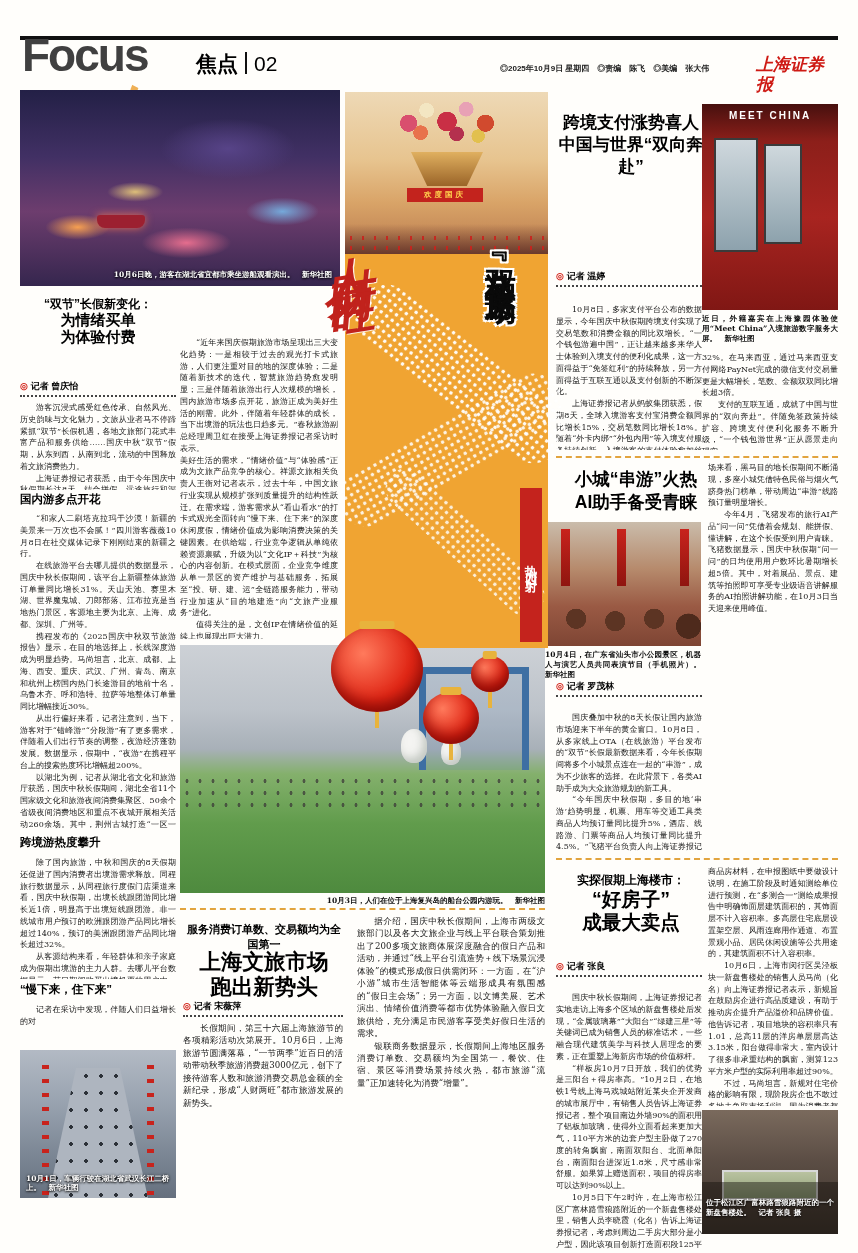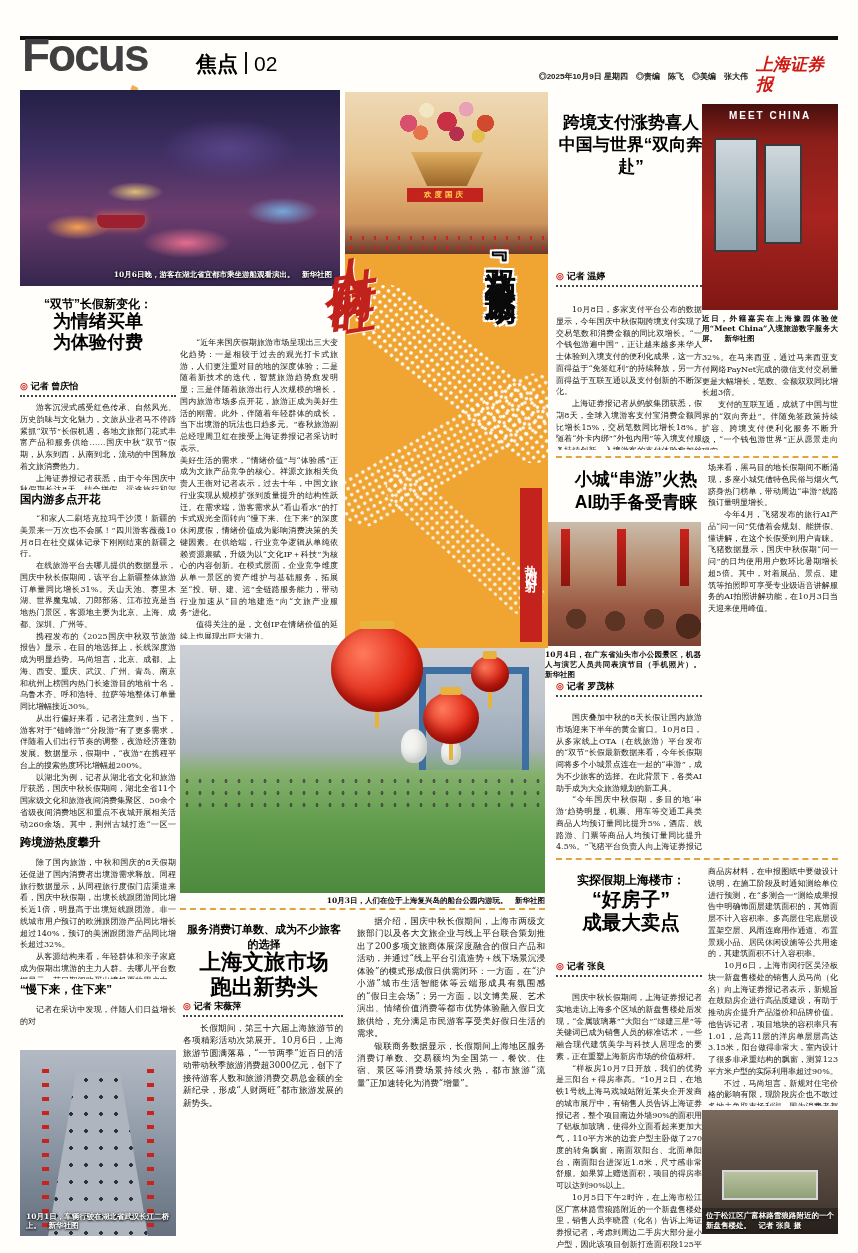--- a/index.html
+++ b/index.html
@@ -7,21 +7,21 @@
         font-family:"DejaVu Serif",serif;margin:0 auto}
   .abs{position:absolute}
   
   .top-rule{left:20px;top:36px;width:818px;height:4px;background:#111}
   .focus-logo{left:22px;top:32px;font:800 46px/1 "Liberation Sans",sans-serif;color:#404040;letter-spacing:-2px}
   .swoosh{left:130px;top:74px;width:26px;height:26px;border:7px solid transparent;
           border-bottom-color:#efb055;border-left-color:#efb055;border-radius:50%;transform:rotate(-18deg)}
   .section-cn{left:196px;top:52px;display:flex;align-items:center;font:bold 21px/1 "Liberation Sans",sans-serif;color:#000}
   .pgbar{display:inline-block;width:2px;height:22px;background:#111;margin:0 7px}
   .pgno{font-weight:400}
-  .dateline{left:500px;top:72px;width:248px;font:bold 8px/1.2 "Liberation Sans",sans-serif;color:#222;text-align:right}
+  .dateline{left:500px;top:64px;width:248px;font:bold 8px/1.2 "Liberation Sans",sans-serif;color:#222;}
   .masthead{left:756px;top:54px;width:84px;font:bold italic 17px/1.2 "DejaVu Serif",serif;color:#ce1a14;letter-spacing:0}
   
   .bt{overflow:hidden}
   .bt p{margin:0;text-indent:2em;text-align:justify;font-size:8px;line-height:1.47;color:#161616}
   .bt.md p{font-size:8.6px;line-height:1.45}
   .sh{font:bold 11.5px/1.2 "Liberation Sans",sans-serif;color:#000}
   .kick{font:bold 12px/1.35 "Liberation Sans",sans-serif;text-align:center;color:#000}
   .t-big{font-family:"Liberation Sans",sans-serif;font-weight:900;text-align:center;color:#000;line-height:1.16}
   .t-left{font-family:"Liberation Sans",sans-serif;font-weight:900;text-align:center;color:#000;line-height:1.3}
   .byline{font:bold 9px/1 "Liberation Sans",sans-serif;color:#000;border-bottom:2px dotted #444;padding-bottom:4px}
@@ -59,21 +59,21 @@
   .ph-drums{background:
     radial-gradient(16px 16px at 20% 78%,#5c3423 62%,transparent 64%),
     radial-gradient(16px 16px at 45% 80%,#5c3423 62%,transparent 64%),
     radial-gradient(16px 16px at 70% 78%,#5c3423 62%,transparent 64%),
     radial-gradient(20px 20px at 92% 84%,#4e2a1c 62%,transparent 64%),
     linear-gradient(180deg,#cabcab 0%,#b68a6c 38%,#9a5a44 68%,#7e4534 100%)}
   .banner{position:absolute;width:9px;height:46%;top:6%;background:linear-gradient(180deg,#c8231c,#8f150f)}
   .ph-room{background:
     radial-gradient(30px 10px at 70% 62%,#aab593 60%,transparent 64%),
     linear-gradient(180deg,#7a6a5d 0%,#5c4e45 40%,#3a312a 100%)}
-  .caproom{position:absolute;left:0;right:0;bottom:0;padding:3px 4px;background:rgba(20,15,10,.45)}
+  .caproom{position:absolute;left:0;right:0;bottom:0;padding:16px 4px;background:rgba(20,15,10,.45)}
   
   .poster{left:345px;top:92px;width:203px;height:556px;background:#f0a432;z-index:3;overflow:visible}
   .poster-photo{position:absolute;left:0;top:0;width:203px;height:162px;overflow:hidden;background:
       linear-gradient(180deg,#eed9b6 0%,#e7c48f 42%,#d9a468 68%,#b97a4e 100%)}
   .crowd{position:absolute;left:0;right:0;bottom:0;height:30px;background:linear-gradient(180deg,rgba(92,46,38,0),rgba(92,46,38,.85));
       }
   .crowd i{position:absolute;left:0;right:0;bottom:0;height:22px;display:block;
       background-image:radial-gradient(2px 3px at 6px 6px,#c8231c 60%,transparent 62%);background-size:12px 10px;opacity:.9}
   .flowers{position:absolute;left:42px;top:6px;width:120px;height:56px;border-radius:50%;
     background-image:
@@ -128,21 +128,21 @@
   </div>
   <div class="abs dateline">◎2025年10月9日 星期四　◎责编　陈飞　◎美编　张大伟</div>
   <div class="abs masthead">上海证券报</div>
 
   <div class="photo ph-night" style="left:20px;top:90px;width:320px;height:196px">
     <div class="boat"></div>
     <span class="cap-img" style="right:8px;bottom:6px">10月6日晚，游客在湖北省宜都市乘坐游船观看演出。　新华社图</span>
   </div>
 
   <div class="abs kick" style="left:20px;top:296px;width:156px">“双节”长假新变化：</div>
-  <div class="abs t-big" style="left:20px;top:311px;width:156px;font-size:18px">
+  <div class="abs t-big" style="left:20px;top:311px;width:156px;font-size:15px">
     <div>为情绪买单</div>
     <div>为体验付费</div>
   </div>
   <div class="abs byline" style="left:20px;top:382px;width:156px">
     <span class="bdot">◎</span><span>记者 曾庆怡</span>
   </div>
   <div class="abs bt" style="left:20px;top:402px;width:156px;height:88px">
     <p>游客沉浸式感受红色传承、自然风光、历史韵味与文化魅力，文旅从业者马不停蹄紧抓“双节”长假机遇，各地文旅部门花式丰富产品和服务供给……国庆中秋“双节”假期，从东到西，从南到北，流动的中国释放着文旅消费热力。</p>
     <p>上海证券报记者获悉，由于今年国庆中秋假期长达8天，结合拼假，远途旅行和深度体验大受青睐。同时，游客的错峰游玩节奏调整也延长了文旅热度，带动了夜间消费活力。值得关注的是，“情绪价值”与“体验感”正成为文旅产品和服务比拼中的关键词。业内人士认为，中国游客的消费选择，正越来越清晰地体现“为情绪买单、为体验付费”这一价值认同。</p>
   </div>
@@ -158,21 +158,21 @@
   <div class="abs sh" style="left:20px;top:836px;width:156px">跨境游热度攀升</div>
   <div class="abs bt" style="left:20px;top:857px;width:156px;height:122px">
     <p>除了国内旅游，中秋和国庆的8天假期还促进了国内消费者出境游需求释放。同程旅行数据显示，从同程旅行度假门店渠道来看，国庆中秋假期，出境长线跟团游同比增长近1倍，明显高于出境短线跟团游。非一线城市用户预订的欧洲跟团游产品同比增长超过140%，预订的美洲跟团游产品同比增长超过32%。</p>
     <p>从客源结构来看，年轻群体和亲子家庭成为假期出境游的主力人群。去哪儿平台数据显示，节日期间购买出境机票的用户中，23岁至30岁的群体占比达35%；31岁至40岁的用户占比达30%。</p>
 
   </div>
   <div class="abs sh" style="left:20px;top:983px;width:156px">“慢下来，住下来”</div>
   <div class="abs bt" style="left:20px;top:1004px;width:156px;height:42px">
     <p>记者在采访中发现，伴随人们日益增长的对</p>
   </div>
-  <div class="photo ph-bridge" style="left:20px;top:1050px;width:156px;height:186px">
+  <div class="photo ph-bridge" style="left:20px;top:1050px;width:156px;height:148px">
     <div class="road"></div>
     <div class="flagstrip" style="left:14%"></div>
     <div class="flagstrip" style="right:14%"></div>
     <span class="cap-img" style="left:6px;right:4px;bottom:5px">10月1日，车辆行驶在湖北省武汉长江二桥上。　新华社图</span>
   </div>
 
   <div class="abs bt" style="left:180px;top:337px;width:158px;height:302px">
     <p>“近年来国庆假期旅游市场呈现出三大变化趋势：一是相较于过去的观光打卡式旅游，人们更注重对目的地的深度体验；二是随着新技术的迭代，智慧旅游趋势愈发明显；三是伴随着旅游出行人次规模的增长，国内旅游市场多点开花，旅游正成为美好生活的刚需。此外，伴随着年轻群体的成长，当下出境游的玩法也日趋多元。”春秋旅游副总经理周卫红在接受上海证券报记者采访时表示。</p>
     <p style="text-indent:0">美好生活的需求，“情绪价值”与“体验感”正成为文旅产品竞争的核心。祥源文旅相关负责人王衡对记者表示，过去十年，中国文旅行业实现从规模扩张到质量提升的结构性跃迁。在需求端，游客需求从“看山看水”的打卡式观光全面转向“慢下来、住下来”的深度休闲度假，情绪价值成为影响消费决策的关键因素。在供给端，行业竞争逻辑从单纯依赖资源禀赋，升级为以“文化IP＋科技”为核心的内容创新。在模式层面，企业竞争维度从单一景区的资产维护与基础服务，拓展至“投、研、建、运”全链路服务能力，带动行业加速从“目的地建造”向“文旅产业服务”进化。</p>
     <p>值得关注的是，文创IP在情绪价值的延续上也展现出巨大潜力。</p>
@@ -201,21 +201,21 @@
 
   <div class="photo ph-park" style="left:180px;top:645px;width:365px;height:248px;z-index:1">
     <div class="crane"></div>
     <div class="rabbit" style="right:118px;top:34%;width:26px;height:34px"></div>
     <div class="rabbit" style="right:84px;top:38%;width:20px;height:26px"></div>
     <div class="crowdstrip"></div>
   </div>
   <div class="abs cap" style="left:180px;top:896px;width:365px;text-align:right">10月3日，人们在位于上海复兴岛的船台公园内游玩。　新华社图</div>
 
   <div class="abs divider" style="left:180px;top:908px;width:365px"></div>
-  <div class="abs kick" style="left:183px;top:922px;width:162px;font-size:11px">服务消费订单数、成为不少旅客的选择</div>
+  <div class="abs kick" style="left:183px;top:922px;width:162px;font-size:11px">服务消费订单数、交易额均为全国第一</div>
   <div class="abs t-big" style="left:183px;top:950px;width:162px;font-size:21.5px">
     <div>上海文旅市场</div>
     <div>跑出新势头</div>
   </div>
   <div class="abs byline" style="left:183px;top:1002px;width:160px">
     <span class="bdot">◎</span><span>记者 宋薇萍</span>
   </div>
   <div class="abs bt md" style="left:183px;top:1022px;width:160px;height:228px">
     <p>长假期间，第三十六届上海旅游节的各项精彩活动次第展开。10月6日，上海旅游节圆满落幕，“一节两季”近百日的活动带动秋季旅游消费超3000亿元，创下了接待游客人数和旅游消费交易总金额的全新纪录，形成“人财两旺”都市旅游发展的新势头。</p>
   </div>

